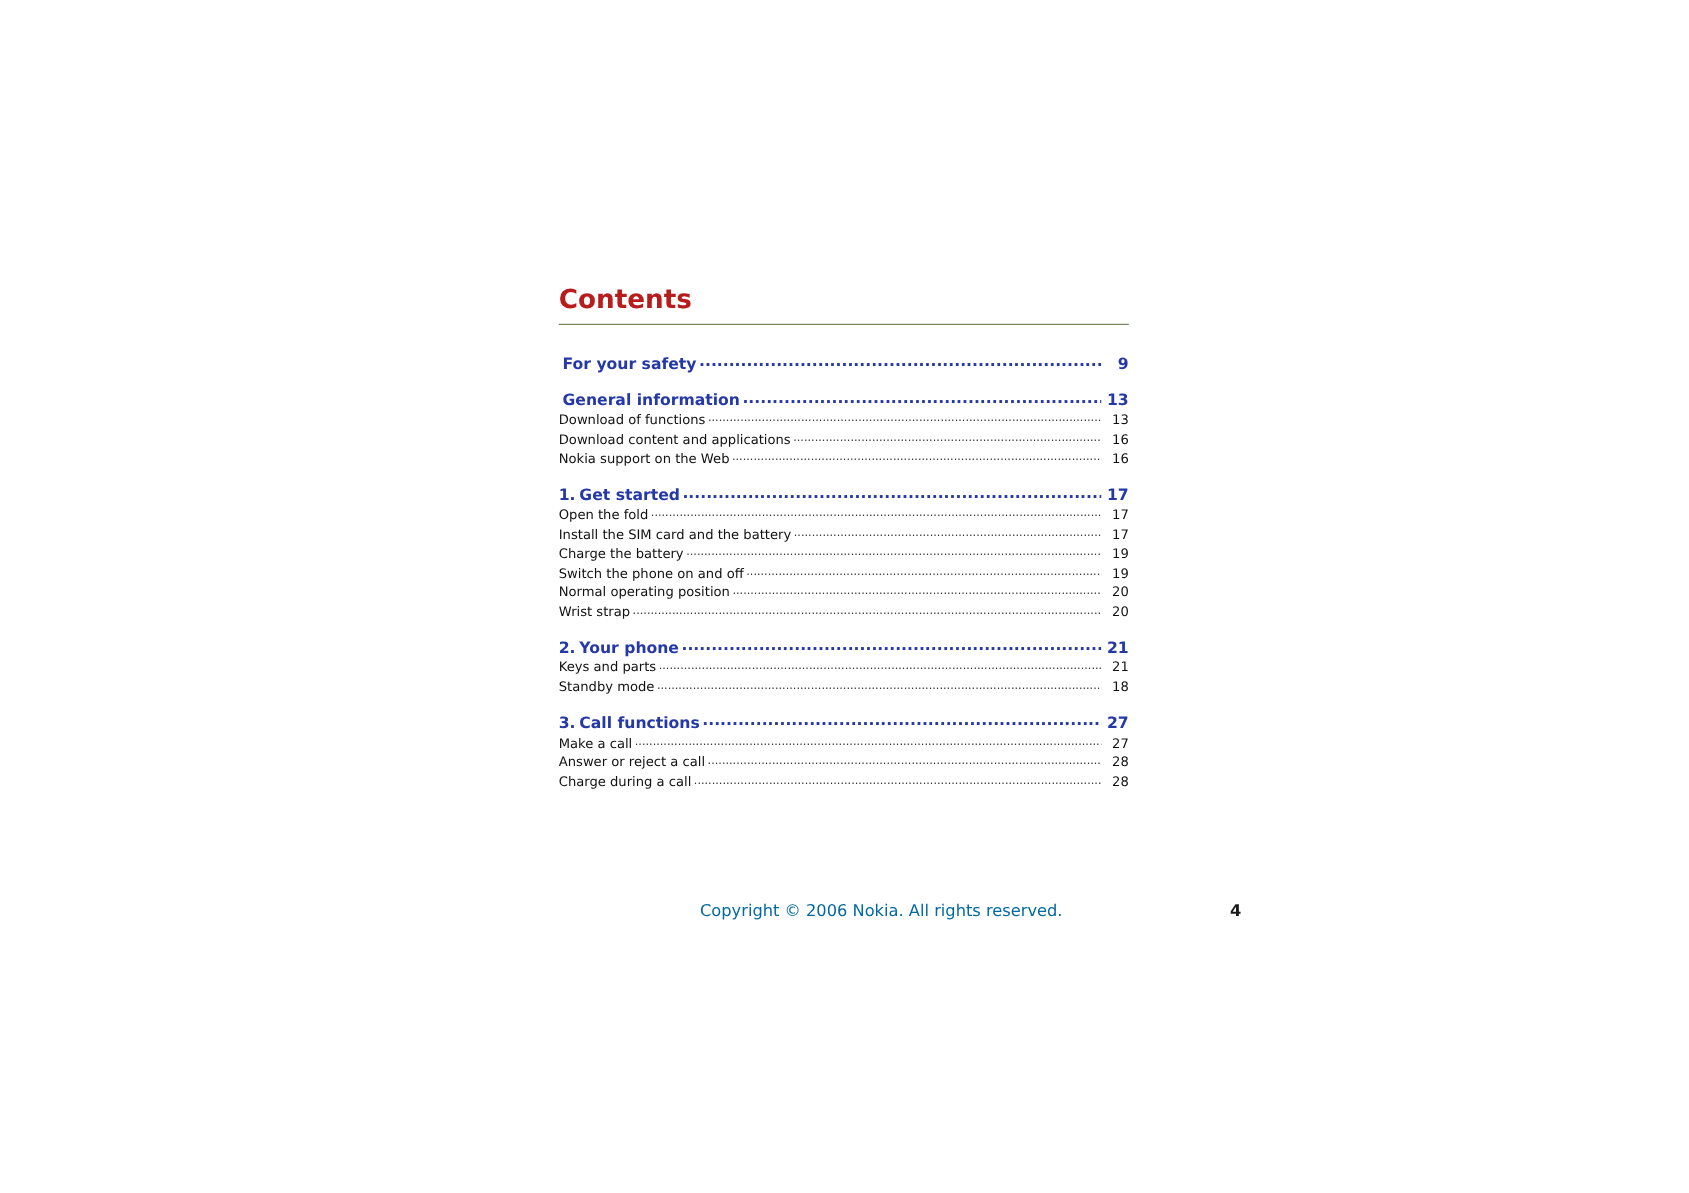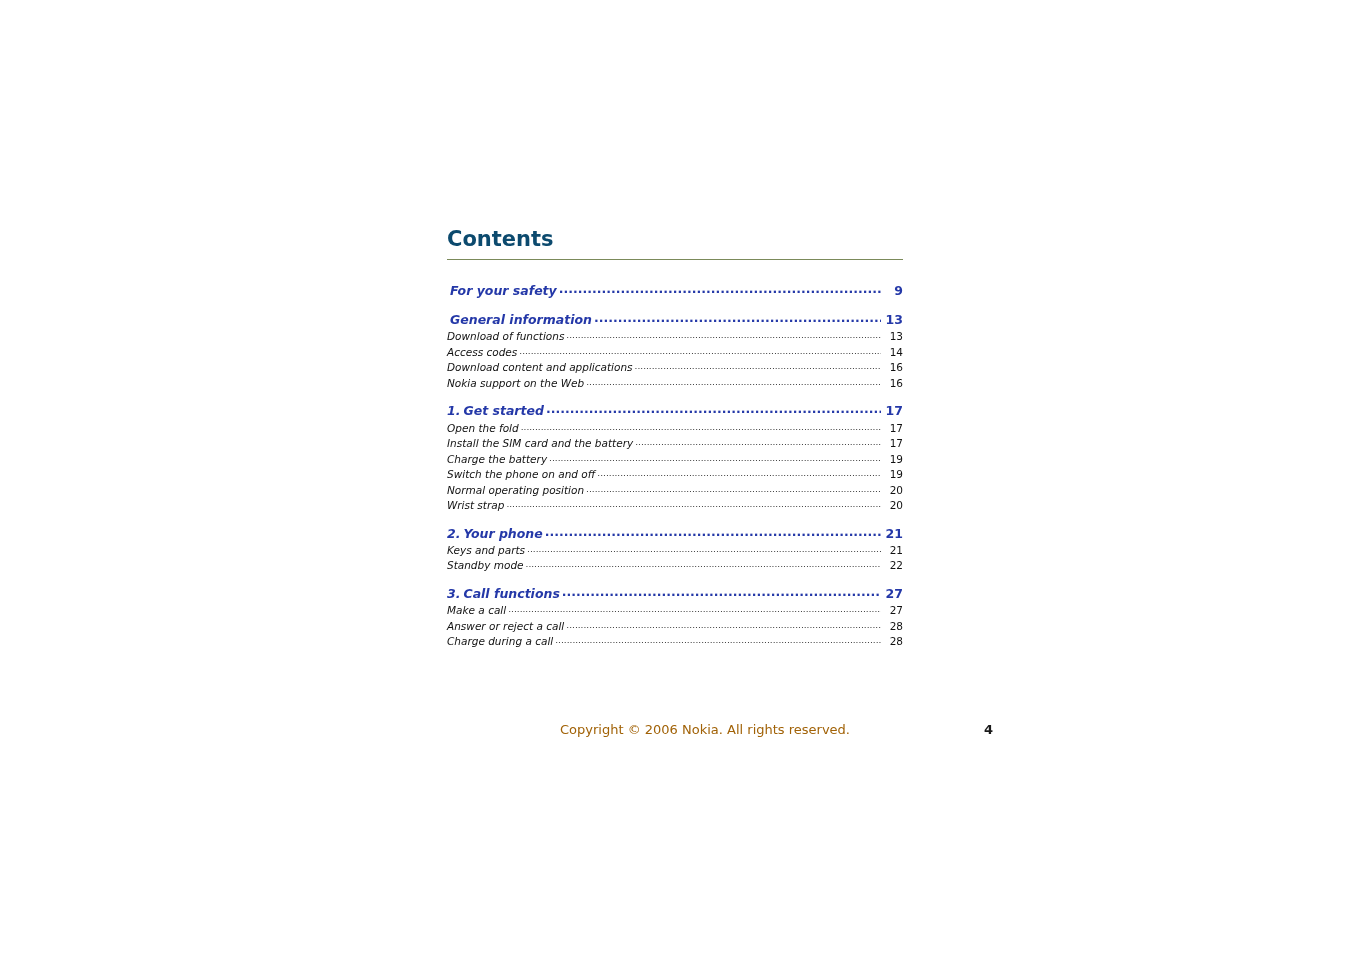--- a/index.html
+++ b/index.html
@@ -24,21 +24,21 @@
   .content-area {
     position: absolute;
     left: 447px;
     top: 228px;
     width: 456px;
   }
   .page-title {
     font-family: "DejaVu Sans", sans-serif;
     font-size: 21px;
     font-weight: bold;
-    color: #0c4a6e;
+    color: #b91c1c;
     letter-spacing: 0px;
     margin: 0 0 8px 0;
     line-height: 1.1;
   }
   .title-rule {
     border: none;
     border-top: 1px solid #7b8a5a;
     margin: 0;
     width: 456px;
   }
@@ -52,21 +52,20 @@
     margin-bottom: 0;
   }
   .row {
     display: flex;
     align-items: baseline;
     width: 456px;
     white-space: nowrap;
   }
   .row .label {
     flex: 0 0 auto;
-    font-style: italic;
   }
   .row .leader {
     flex: 1 1 auto;
     overflow: hidden;
     margin: 0 2px;
     position: relative;
     bottom: 2px;
   }
   .row .leader::after {
     content: "........................................................................................................................................................................................................................................................";
@@ -118,21 +117,21 @@
     left: 447px;
     top: 722px;
     width: 546px;
     display: flex;
     align-items: baseline;
   }
   .footer .copyright {
     flex: 1 1 auto;
     text-align: center;
     font-size: 13px;
-    color: #a16207;
+    color: #0369a1;
     font-family: "DejaVu Sans", sans-serif;
   }
   .footer .folio {
     flex: 0 0 auto;
     width: 30px;
     text-align: right;
     font-size: 13px;
     font-weight: bold;
     color: #1a1a1a;
   }
@@ -166,25 +165,20 @@
           </span>
           <span class="leader"></span>
           <span class="pageno">13</span>
         </div>
         <div class="row lvl2">
           <span class="label">Download of functions</span>
           <span class="leader"></span>
           <span class="pageno">13</span>
         </div>
         <div class="row lvl2">
-          <span class="label">Access codes</span>
-          <span class="leader"></span>
-          <span class="pageno">14</span>
-        </div>
-        <div class="row lvl2">
           <span class="label">Download content and applications</span>
           <span class="leader"></span>
           <span class="pageno">16</span>
         </div>
         <div class="row lvl2">
           <span class="label">Nokia support on the Web</span>
           <span class="leader"></span>
           <span class="pageno">16</span>
         </div>
       </div>
@@ -238,21 +232,21 @@
           <span class="pageno">21</span>
         </div>
         <div class="row lvl2">
           <span class="label">Keys and parts</span>
           <span class="leader"></span>
           <span class="pageno">21</span>
         </div>
         <div class="row lvl2">
           <span class="label">Standby mode</span>
           <span class="leader"></span>
-          <span class="pageno">22</span>
+          <span class="pageno">18</span>
         </div>
       </div>
 
       <div class="toc-group">
         <div class="row lvl1">
           <span class="label">
             <span class="num">3.</span><span>Call functions</span>
           </span>
           <span class="leader"></span>
           <span class="pageno">27</span>

